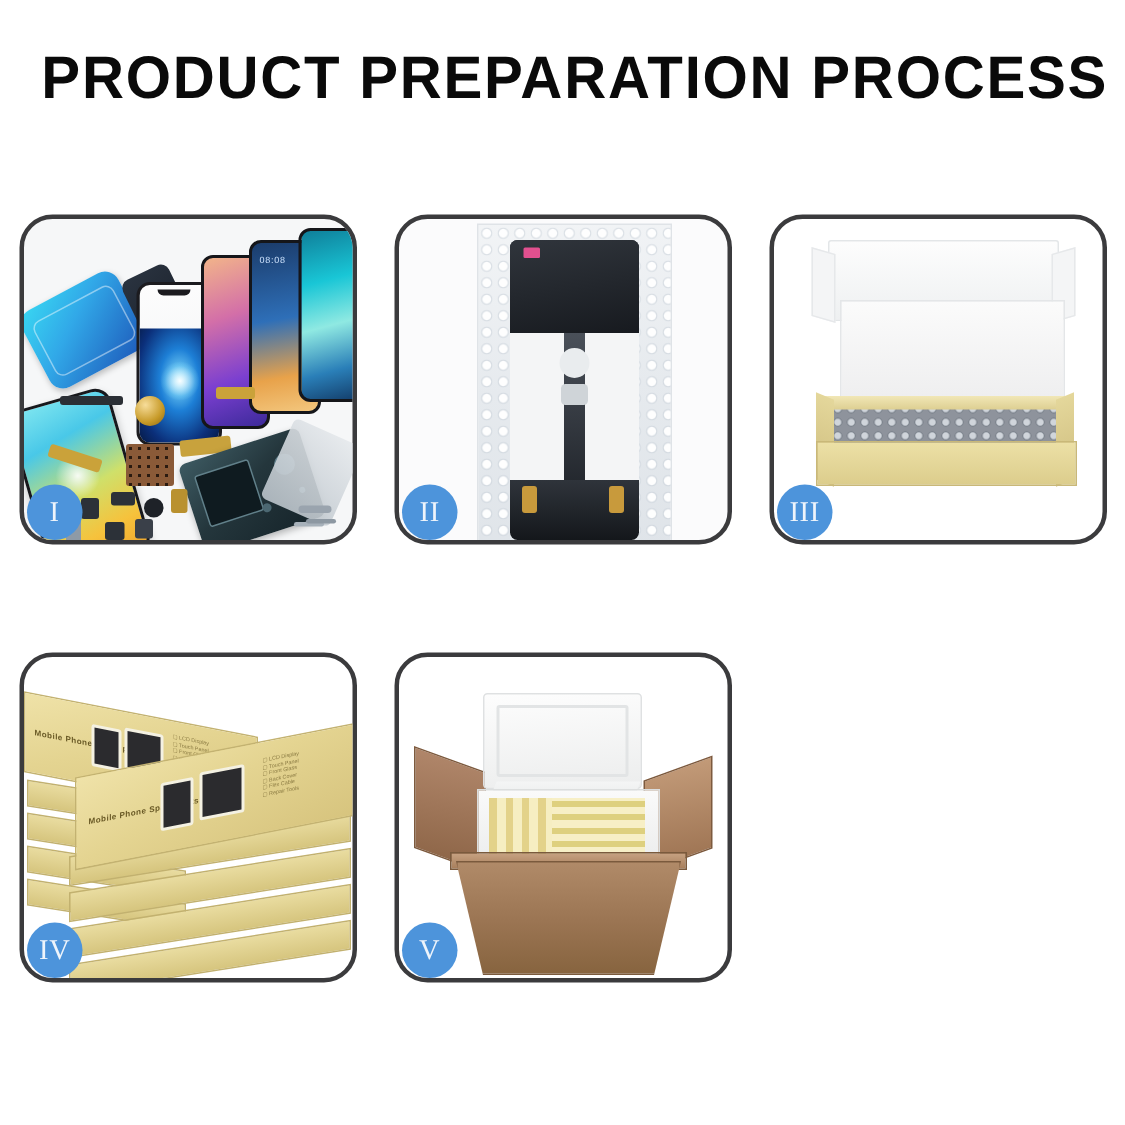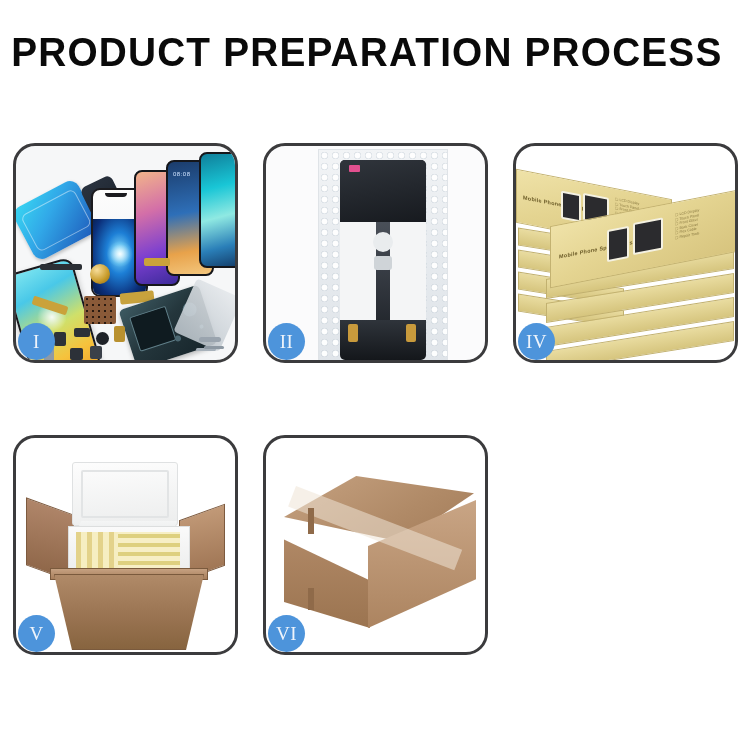--- a/index.html
+++ b/index.html
@@ -4,21 +4,21 @@
 <style>
   html,body{margin:0;padding:0;}
   body{
     width:750px;height:750px;
     background:#ffffff;
     font-family:"Liberation Sans","DejaVu Sans",sans-serif;
     overflow:hidden;
     position:relative;
   }
   
-  .header{width:750px;text-align:left;padding-top:30px;box-sizing:border-box;}
+  .header{width:750px;text-align:right;padding-top:30px;box-sizing:border-box;}
   .title{
     font-size:40px;font-weight:bold;color:#0a0a0a;
     letter-spacing:1.2px;line-height:44px;
     transform:scaleX(0.97);transform-origin:center;
     white-space:nowrap;
   }
   .subtitle{
     font-size:15.5px;color:#111111;line-height:20px;
     margin-top:7px;letter-spacing:.1px;white-space:nowrap;
   }
@@ -280,20 +280,32 @@
         <div class="pad"></div>
         <div class="pad2"></div>
         <div class="base"></div>
         <div class="g1"></div>
         <div class="g2"></div>
       </div>
     </div>
     <div class="badge">II</div>
   </div>
 
+  <div class="panel p3">
+    <div class="photo">
+      <div class="b3lid"></div>
+      <div class="b3foam"></div>
+      <div class="b3inner"></div>
+      <div class="b3rim"></div>
+      <div class="b3lft"></div>
+      <div class="b3rgt"></div>
+      <div class="b3front"></div>
+    </div>
+    <div class="badge">III</div>
+  </div>
 
   <div class="panel p4">
     <div class="photo stack">
 
       <div class="slab" style="left:2px;top:90px;width:104px;height:16px;transform:skewY(9deg);"></div>
       <div class="slab" style="left:2px;top:112px;width:104px;height:16px;transform:skewY(9deg);"></div>
       <div class="slab" style="left:2px;top:134px;width:104px;height:16px;transform:skewY(9deg);"></div>
       <div class="slab" style="left:2px;top:156px;width:104px;height:16px;transform:skewY(9deg);"></div>
 
       <div class="slab" style="left:30px;top:118px;width:186px;height:18px;transform:skewY(-9deg);"></div>
@@ -338,26 +350,14 @@
           <i></i>
         </div>
       <div class="v-foam"></div>
       <div class="v-inner"></div>
       <div class="v-rim"></div>
       <div class="v-body"></div>
     </div>
     <div class="badge">V</div>
   </div>
 
-  <div class="panel p6">
-    <div class="photo">
-      <div class="c-shadow"></div>
-      <div class="c-top"></div>
-      <div class="c-left"></div>
-      <div class="c-right"></div>
-      <div class="c-tape"></div>
-      <div class="c-seam"></div>
-      <div class="c-seam2"></div>
-    </div>
-    <div class="badge">VI</div>
-  </div>
 
 </div>
 
 </body></html>

